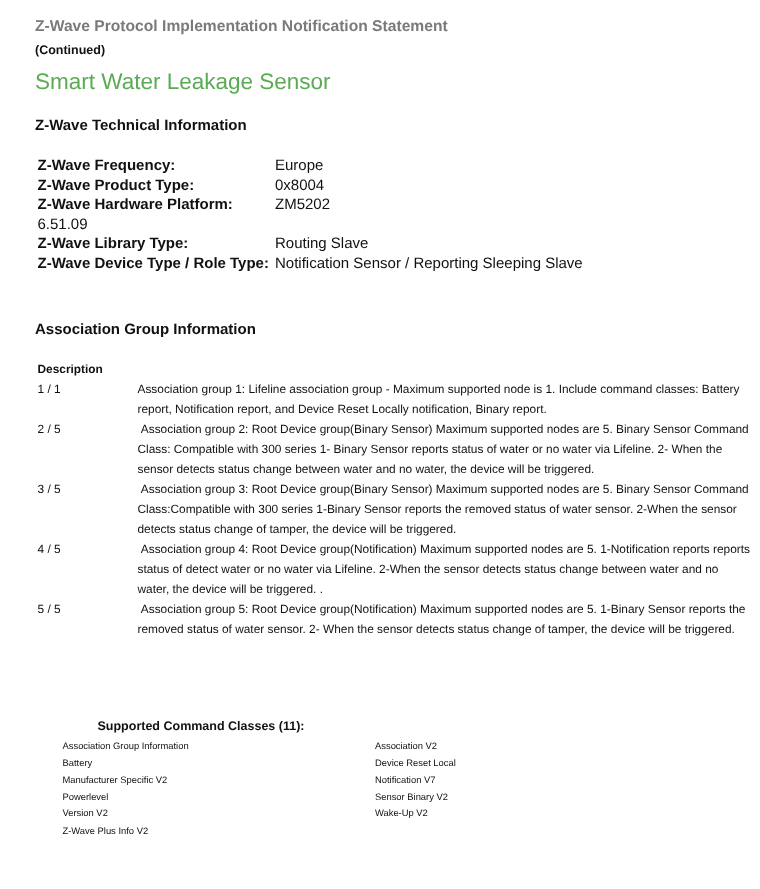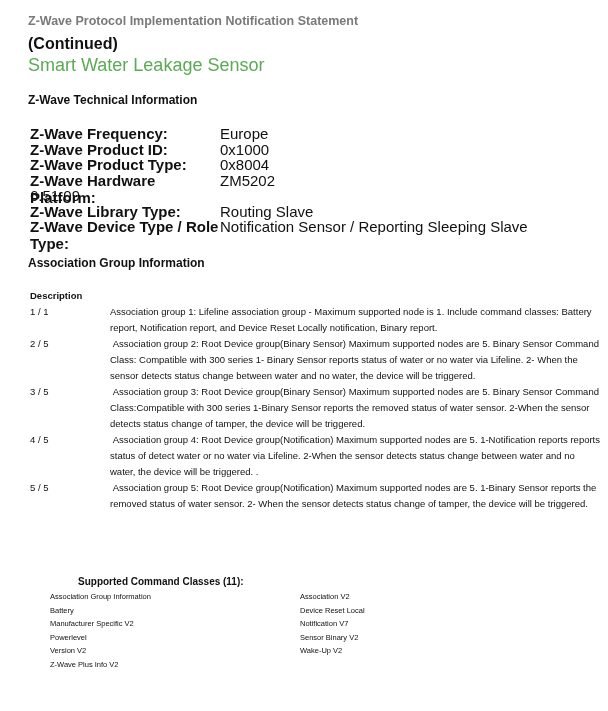--- a/index.html
+++ b/index.html
@@ -1,22 +1,22 @@
 <!DOCTYPE html>
 <html><head>
 <meta charset="utf-8">
 <style>
   html, body { margin:0; padding:0; background:#ffffff; }
   body { width:608px; height:711px; position:relative; overflow:hidden; font-family:"Liberation Sans", sans-serif; color:#111; }
   .abs { position:absolute; }
   .hdr1 { left:28px; top:14px; font-size:12.5px; font-weight:bold; color:#7a7a7a; }
-  .hdr2 { left:28px; top:35px; font-size:16px; font-weight:bold; color:#111; }
+  .hdr2 { left:28px; top:35px; font-size:10px; font-weight:bold; color:#111; }
   .hdr3 { left:28px; top:55px; font-size:18px; font-weight:normal; color:#5bab55; }
   .h2 { font-size:12px; font-weight:bold; color:#111; left:28px; }
-  .tech { left:30px; top:125px; font-size:15px; }
+  .tech { left:30px; top:125px; font-size:12px; }
   .tech-row { height:15.5px; display:flex; }
   .tech-label { width:190px; font-weight:bold; }
   .tech-val { }
   .assoc { left:30px; top:288px; font-size:9.5px; width:570px; }
   .assoc-head { display:flex; font-weight:bold; line-height:16px; }
   .col1 { width:80px; flex:none; }
   .col2 { flex:1; }
   .assoc-row { display:flex; line-height:16px; }
   .cmd-title { left:30px; top:576px; font-size:10px; font-weight:bold;padding-left:48px; }
   .cmd { font-size:7.5px; line-height:13.5px; }
@@ -28,24 +28,20 @@
 
 <div class="abs hdr1">Z-Wave Protocol Implementation Notification Statement</div>
 <div class="abs hdr2">(Continued)</div>
 <div class="abs hdr3">Smart Water Leakage Sensor</div>
 
 <div class="abs h2" style="top:93px">Z-Wave Technical Information</div>
 <div class="abs tech" id="tech">
     <div class="tech-row">
       <div class="tech-label">Z-Wave Frequency:</div>
       <div class="tech-val">Europe</div>
-    </div>
-    <div class="tech-row">
-      <div class="tech-label">Z-Wave Product ID:</div>
-      <div class="tech-val">0x1000</div>
     </div>
     <div class="tech-row">
       <div class="tech-label">Z-Wave Product Type:</div>
       <div class="tech-val">0x8004</div>
     </div>
     <div class="tech-row">
       <div class="tech-label">Z-Wave Hardware Platform:</div>
       <div class="tech-val">ZM5202</div>
     </div>
     <div class="tech-row">

